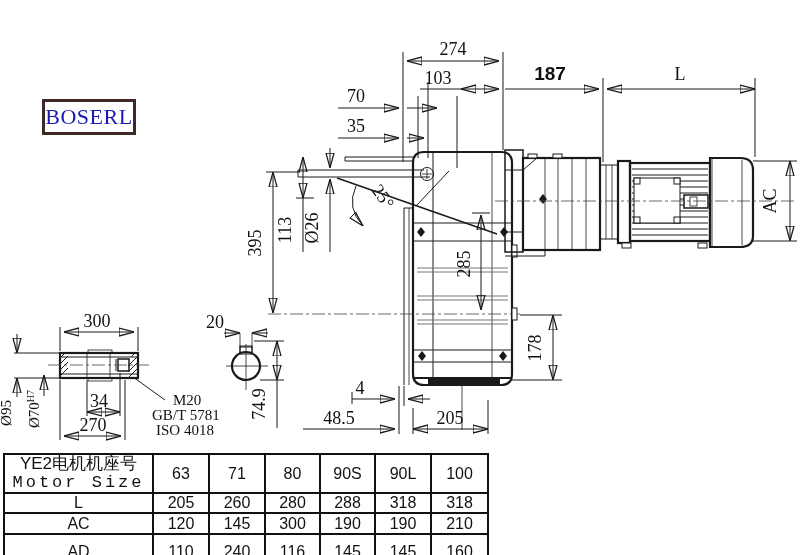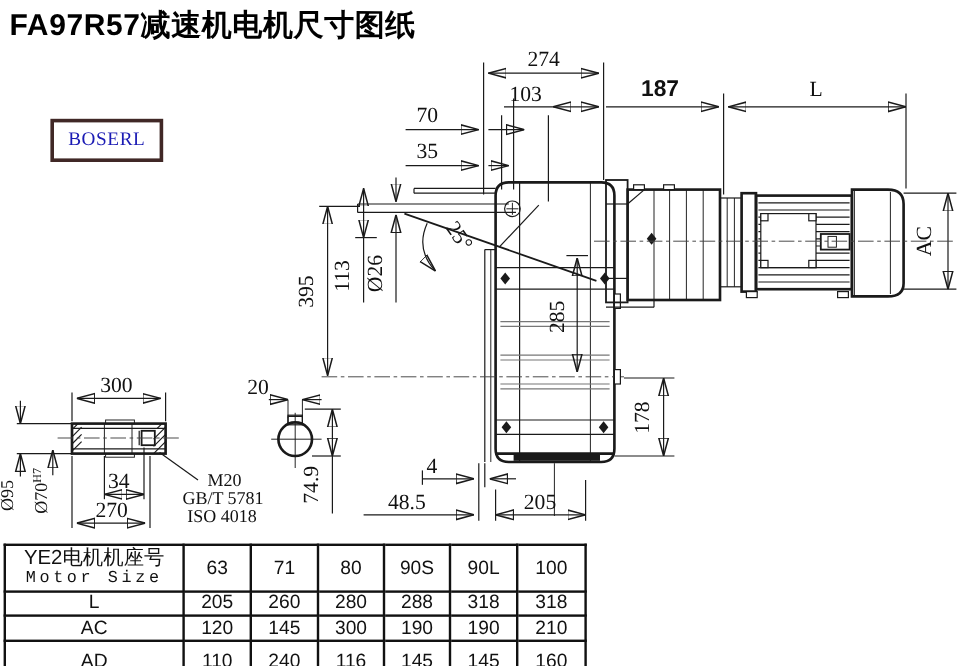--- a/index.html
+++ b/index.html
@@ -1,47 +1,46 @@
 <!DOCTYPE html>
 <html><head>
 <meta charset="utf-8">
 <style>
   html,body{margin:0;padding:0;background:#fff;}
   #canvas{position:relative;width:800px;height:555px;background:#ffffff;overflow:hidden;
           font-family:"Liberation Sans",sans-serif;color:#111;}
   #title{position:absolute;left:8px;top:4px;font-size:25px;font-weight:bold;letter-spacing:0.5px;color:#000;}
   #logo{position:absolute;left:42px;top:99px;width:88px;height:30px;border:3px solid #402826;
         display:flex;align-items:center;justify-content:center;}
-  #logo span{font-family:"Liberation Serif",serif;font-size:16px;color:#1b1bb4;letter-spacing:0.5px;}
+  #logo span{font-family:"Liberation Serif",serif;font-size:22px;color:#1b1bb4;letter-spacing:0.5px;}
   svg{position:absolute;left:0;top:0;}
   svg line,svg path,svg rect,svg circle,svg polyline{stroke:#1a1a1a;fill:none;stroke-width:1;}
   .sw2{stroke-width:2.2px;}
   .sw15{stroke-width:1.5px;}
   .thin{stroke-width:0.8px;}
   .gray{stroke:#777;}
   .cl{stroke:#444;stroke-width:0.8px;stroke-dasharray:13 3 3 3;}
   .fillb{fill:#1a1a1a;stroke:none;}
   .wh{fill:#ffffff;}
   .dt{font-family:"Liberation Serif",serif;font-size:18px;fill:#111;stroke:none;}
   .dtb{font-family:"Liberation Sans",sans-serif;font-weight:bold;font-size:19px;fill:#111;stroke:none;}
   .dts{font-family:"Liberation Serif",serif;font-size:15px;fill:#111;stroke:none;}
   #spec-table{position:absolute;left:3px;top:453px;border-collapse:collapse;table-layout:fixed;border-radius:21px;}
   #spec-table td{border:2px solid #111;text-align:center;vertical-align:middle;padding:0;
                  font-size:16px;color:#111;}
   #spec-table .hdr{line-height:1.1;}
   #spec-table .hdr .cn{font-size:17px;}
-  #spec-table .hdr .en{font-size:14px;letter-spacing:3px;font-family:"Liberation Mono",monospace;}
+  #spec-table .hdr .en{font-size:17px;letter-spacing:3px;font-family:"Liberation Mono",monospace;}
   .r0{height:39px;} .r1{height:20px;} .r2{height:21px;} .r3{height:36px;}
 </style>
 </head>
 <body>
 
 <div id="canvas">
 
-  <div id="title">FA97R57减速机电机尺寸图纸</div>
   <div id="logo">
     <span>BOSERL</span>
   </div>
 
   <svg width="800" height="555" viewBox="0 0 800 555">
     <defs>
       <marker id="a" viewBox="0 0 12 8" refX="12" refY="4" markerWidth="15" markerHeight="10" orient="auto-start-reverse" markerUnits="userSpaceOnUse">
         <path d="M0,0.8 L12,4 L0,7.2 z" fill="#1a1a1a" stroke="none"></path>
       </marker>
     </defs>

